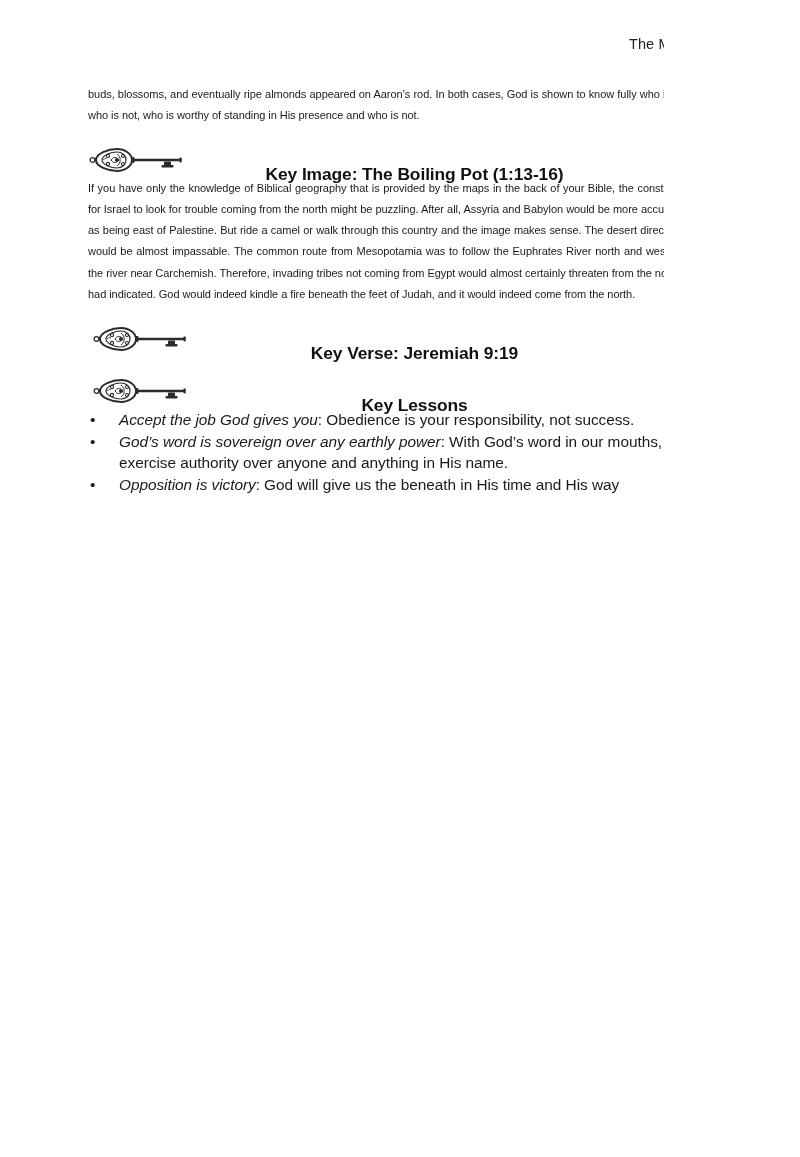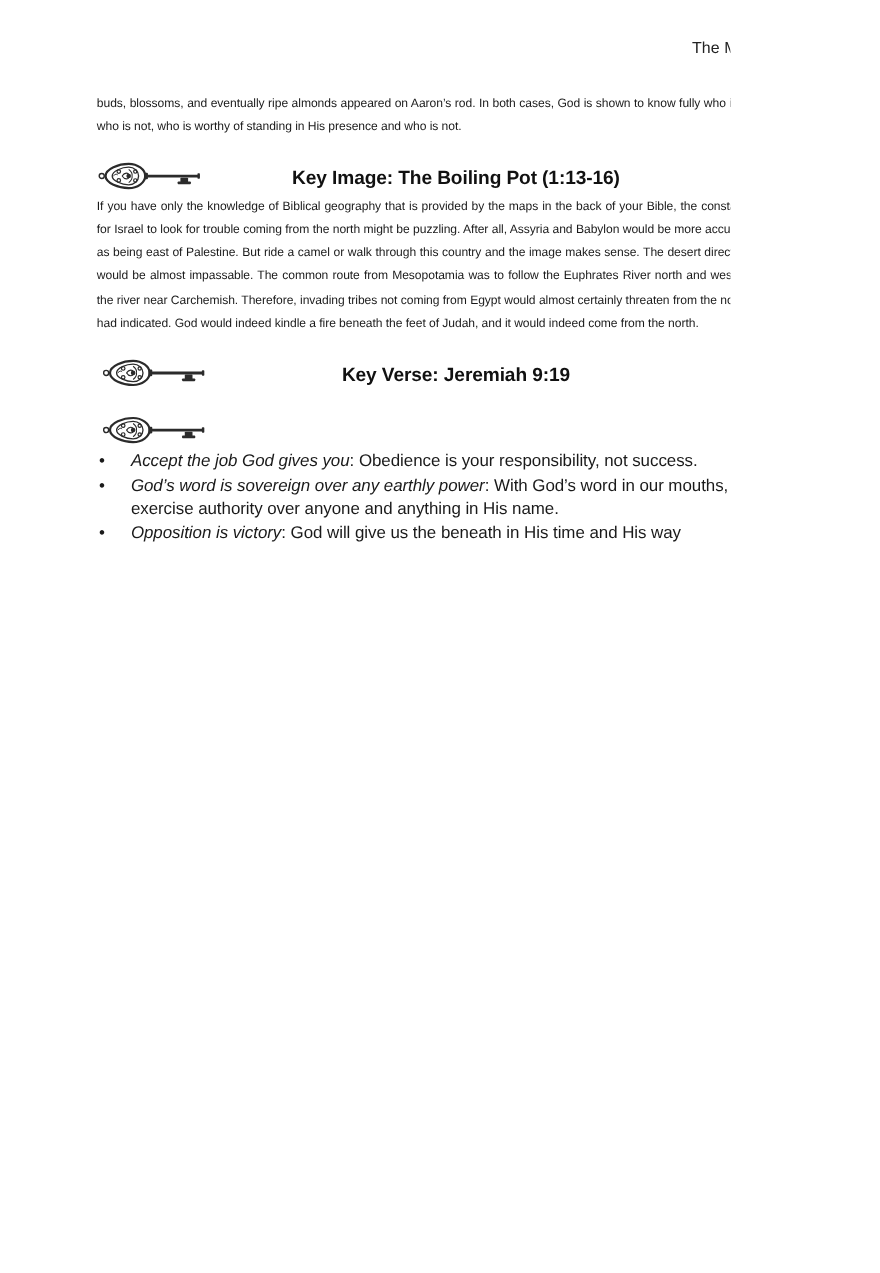--- a/index.html
+++ b/index.html
@@ -63,21 +63,21 @@
   .gap-before-head { height: 18px; }
 
   
   .key-head {
     position: relative;
     height: 34px;
   }
   .key-head .title {
     position: absolute;
     left: 0;
-    top: 7px;
+    top: 20px;
     width: 653px;
     text-align: center;
     font-size: 17.4px;
     font-weight: bold;
     color: #111111;
     letter-spacing: -0.1px;
     white-space: nowrap;
   }
   .key-head.indent .key-icon { left: 4px; }
 
@@ -231,20 +231,21 @@
             <path d="M58 38 C63 34 65 30 64 26" fill="none" stroke="#2b2b2b" stroke-width="2"></path>
             <path d="M30 26 C34 22 36 22 38 24" fill="none" stroke="#2b2b2b" stroke-width="1.8"></path>
             <rect x="86" y="20" width="7" height="12" rx="2"></rect>
             <rect x="92" y="23.5" width="94" height="5.2" rx="1.4"></rect>
             <rect x="152" y="29" width="14" height="9" rx="1.5"></rect>
             <rect x="147" y="36" width="24" height="5" rx="1.5"></rect>
             <rect x="183" y="21" width="4.5" height="10" rx="1.4"></rect>
           </g>
         </svg>
       </span>
+      <span class="title">Key Lessons</span>
     </div>
 
     <ul class="lessons">
       <li>
         <span class="bullet">•</span><i>Accept the job God gives you</i><span>: Obedience is your responsibility, not success.</span>
       </li>
       <li>
         <span class="bullet">•</span><i>God’s word is sovereign over any earthly power</i><span>: With God’s word in our mouths, we can exercise authority over anyone and anything in His name.</span>
       </li>
       <li>

